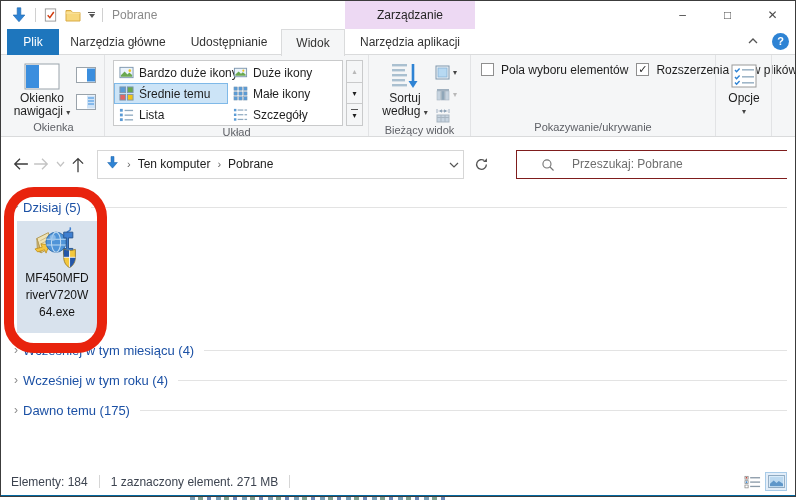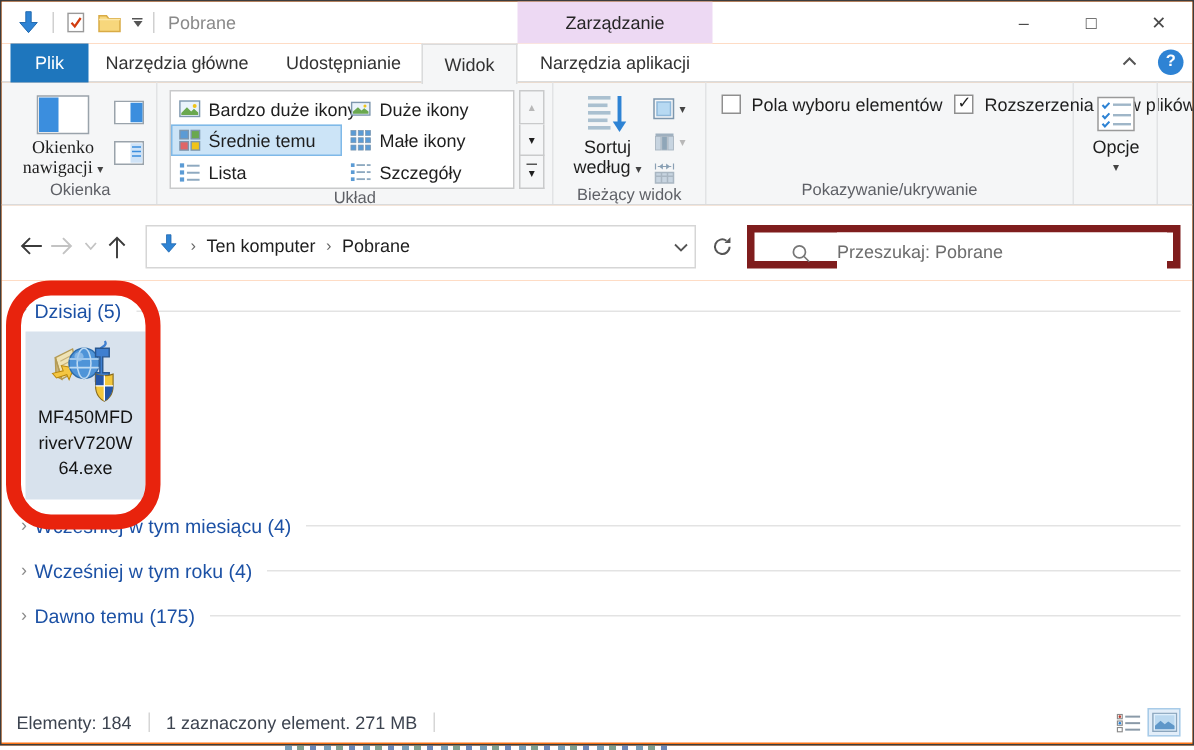--- a/index.html
+++ b/index.html
@@ -1,19 +1,19 @@
 <!DOCTYPE html>
 <html lang="pl"><head>
 <meta charset="utf-8">
 <style>
   * { box-sizing: border-box; margin: 0; padding: 0; }
   html,body { width: 796px; height: 500px; background:#fff; }
   body { font-family: "Liberation Sans","DejaVu Sans",sans-serif; font-size: 12px; color:#1e1e1e; position: relative; overflow: hidden; }
 
-  .window { position:absolute; left:0; top:0; width:796px; height:497px; border:1px solid #3c3c3c; background:#f97316; overflow:hidden; }
+  .window { position:absolute; left:0; top:0; width:796px; height:497px; border:1px solid #3c3c3c; background:#0369a1; overflow:hidden; }
 
   
   .titlebar { position:relative; height:28px; background:#fff; display:flex; align-items:center; }
   .qat { display:flex; align-items:center; gap:7px; padding-left:9px; }
   .qat svg { display:block; }
   .vsep { width:1px; height:14px; background:#d0d0d0; }
   .qat-caret { display:flex; flex-direction:column; align-items:center; }
   .qat-caret .bar { width:7px; height:1px; background:#555; margin-bottom:1px; }
   .qat-caret .tri { width:0; height:0; border-left:3.5px solid transparent; border-right:3.5px solid transparent; border-top:4px solid #555; }
   .qat-title { color:#8a8a8a; font-size:12px; margin-left:2px; }
@@ -36,21 +36,21 @@
 
   
   .ribbon { display:flex; height:82px; background:#f5f6f7; border-bottom:1px solid #dadbdc; padding-left:2px; }
   .rgroup { display:flex; flex-direction:column; border-right:1px solid #e2e3e5; }
   .rg-body { flex:1; display:flex; align-items:flex-start; }
   .rg-label { height:15px; font-size:11px; color:#5e6066; text-align:center; line-height:13px; white-space:nowrap; }
   .bigbtn { display:flex; flex-direction:column; align-items:center; text-align:center; line-height:13px; font-size:12px; color:#1e1e1e; }
   .bigbtn .bicon { height:32px; display:flex; align-items:center; justify-content:center; }
   .caret { color:#444; font-size:8px; }
   .g-panes { width:102px; }
-  .g-panes .rg-body { padding:5px 0 0 10px;font-family:Liberation Serif, serif; }
+  .g-panes .rg-body { padding:5px 0 0 10px; }
   .g-panes .bigbtn { width:58px; }
   .smallcol { margin-left:4px; display:flex; flex-direction:column; gap:9px; padding-top:6px; }
   .sbtn { width:22px; height:18px; display:flex; align-items:center; justify-content:center; }
 
   .g-layout { width:264px; }
   .g-layout .rg-body { padding:5px 0 0 8px; }
   .gallery { width:230px; height:66px; background:#fff; border:1px solid #c9cacb; display:grid; grid-template-rows:repeat(3,21px); grid-template-columns:114px 114px; grid-auto-flow:column; padding-top:1px; }
   .gitem { display:flex; align-items:center; gap:5px; padding-left:4px; font-size:12px; white-space:nowrap; border:1px solid transparent; }
   .gitem.selected { background:#cce4f7; border-color:#7fb9e8; }
   .gicon svg { display:block; }
@@ -82,21 +82,21 @@
 
   
   .addr-row { height:50px; display:flex; align-items:center; padding:4px 8px 0 8px; background:#fff; }
   .navbtn { width:22px; height:26px; display:flex; align-items:center; justify-content:center; }
   .navchev { width:14px; height:26px; display:flex; align-items:center; justify-content:center; }
   .addrbox { width:367px; height:29px; border:1px solid #d6d6d6; background:#fff; display:flex; align-items:center; padding:0 4px 0 7px; margin-left:8px; }
   .crumb-sep { color:#666; font-size:11px; padding:0 7px; }
   .crumb { color:#1e1e1e; }
   .addr-spacer { flex:1; }
   .refresh-btn { width:24px; height:26px; margin-left:5px; display:flex; align-items:center; justify-content:center; }
-  .searchbox { flex:1; height:29px; border:5px solid #7f1d1d; background:#fff; margin-left:5px; position:relative; }
+  .searchbox { flex:1; height:29px; border:1px solid #7f1d1d; background:#fff; margin-left:23px; position:relative; }
   .searchbox svg { position:absolute; left:24px; top:7px; }
   .searchbox input { position:absolute; left:55px; top:0; width:220px; height:27px; border:none; outline:none; font-family:inherit; font-size:12px; color:#1e1e1e; }
   .searchbox input::placeholder { color:#6d6d6d; opacity:1; }
 
   
   .content { position:relative; height:281px; background:#fff; padding:12px 8px 0 8px; }
   .ghead { display:flex; align-items:center; height:16px; }
   .ghead .chev { width:14px; color:#8a8a8a; font-size:12px; display:flex; justify-content:center; }
   .ghead .chev.down { transform:rotate(90deg); }
   .ghead .glabel { color:#1c51a5; font-size:13px; white-space:nowrap; }

